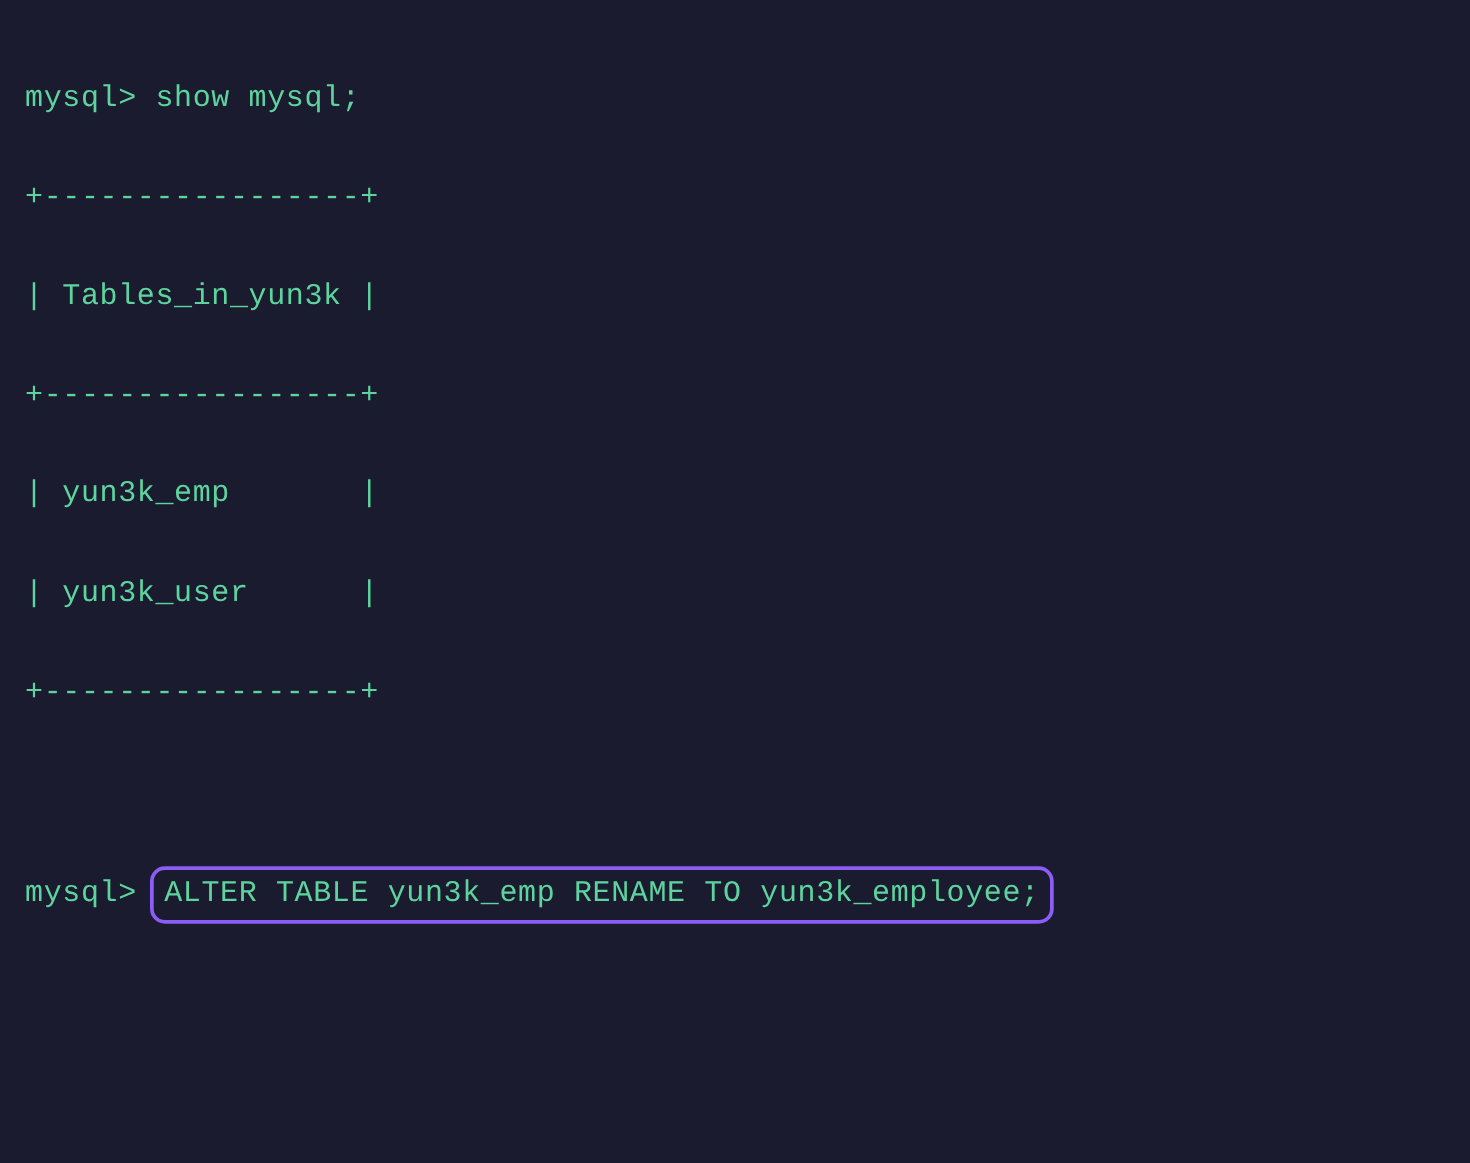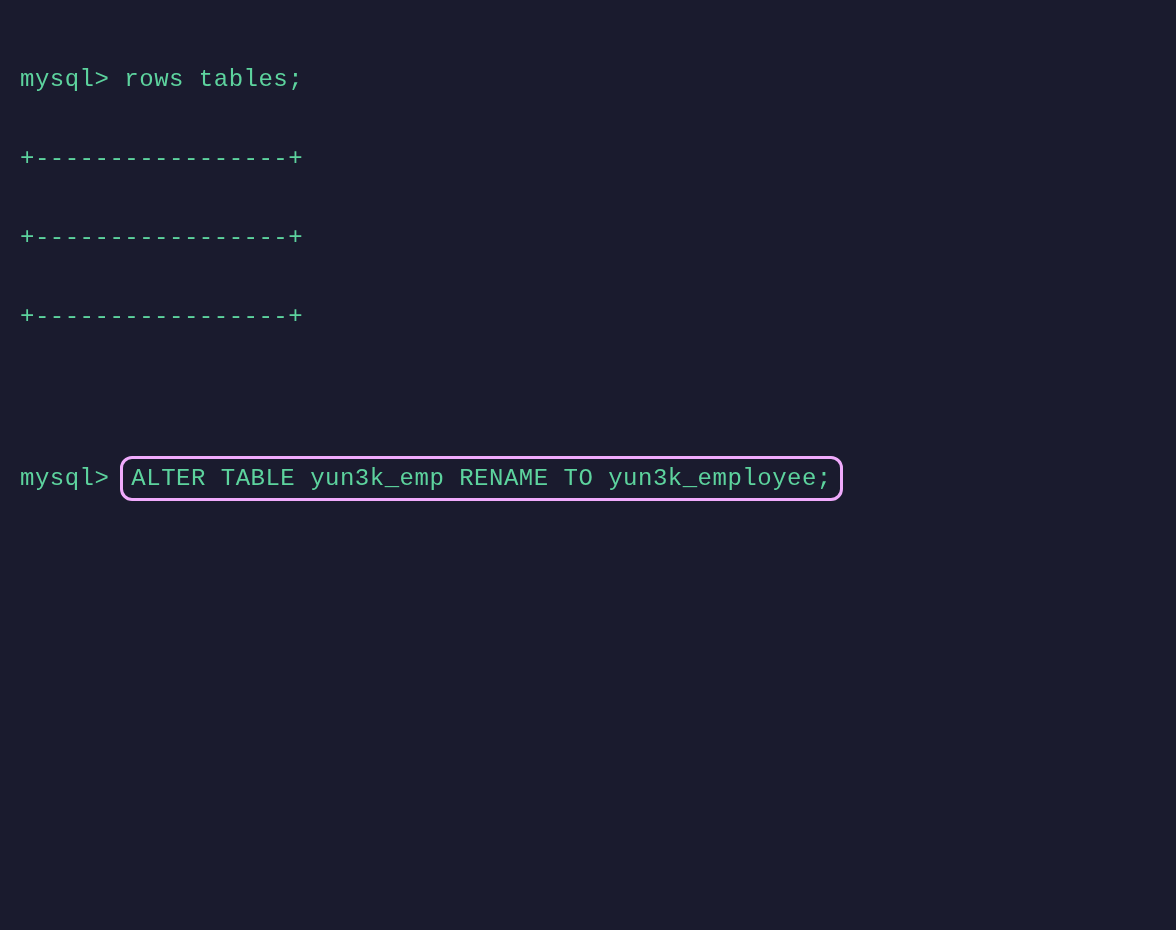--- a/index.html
+++ b/index.html
@@ -12,37 +12,40 @@
       color: #5dd39e;
       width: 1176px;
       height: 930px;
       box-sizing: border-box;
       letter-spacing: 0.5px;
     }
     .terminal {
       white-space: pre;
     }
     .highlight-box {
-      border: 3px solid #f0abfc;
+      border: 3px solid #8b5cf6;
       border-radius: 12px;
       padding: 0px 8px;
       display: inline-block;
       margin-left: -4px;
     }
     .line {
       display: block;
     }
   </style>
 </head>
 <body>
 
 <div class="terminal">
-<span class="line"><span>mysql&gt;</span> <span>rows tables;</span></span>
+<span class="line"><span>mysql&gt;</span> <span>show mysql;</span></span>
 <span class="line">+-----------------+</span>
+<span class="line">| Tables_in_yun3k |</span>
 <span class="line">+-----------------+</span>
+<span class="line">| yun3k_emp       |</span>
+<span class="line">| yun3k_user      |</span>
 <span class="line">+-----------------+</span>
 <span class="line"> </span>
 <span class="line"><span>mysql&gt;</span> <span class="highlight-box"><span>ALTER TABLE yun3k_emp RENAME TO yun3k_employee;</span></span></span>
 
 
 
 
 
 
 

